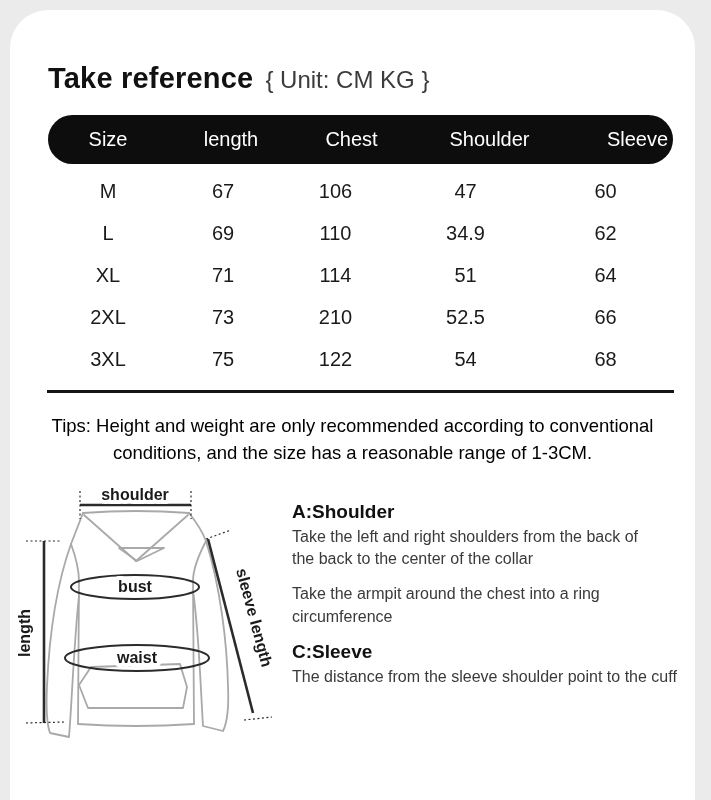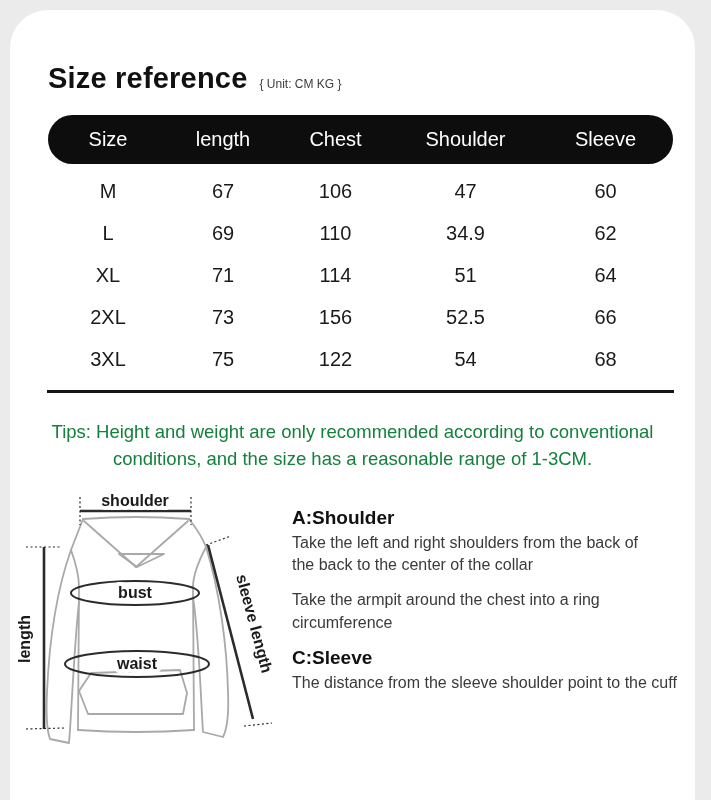--- a/index.html
+++ b/index.html
@@ -22,35 +22,36 @@
     align-items: baseline;
     margin: 52px 0 0 38px;
   }
   .title {
     font-size: 29px;
     font-weight: bold;
     color: #111111;
     letter-spacing: 0.2px;
   }
   .unit-note {
-    font-size: 12px;
+    font-size: 24px;
     color: #3c3c3c;
     margin-left: 12px;
   }
   
   .size-table { margin: 20px 0 0 38px; width: 625px; }
   .grid-5 {
     display: grid;
     grid-template-columns: 120px 110px 115px 145px 135px;
     align-items: center;
   }
   .table-head {
     background: #0d0d0d;
     border-radius: 25px;
     height: 49px;
+    gap: 8px;
   }
   .table-head .cell {
     color: #ffffff;
     font-size: 20px;
     text-align: center;
   }
   .table-row { height: 42px; }
   .table-row .cell {
     color: #1a1a1a;
     font-size: 20px;
@@ -58,26 +59,26 @@
   }
   .table-body { padding-top: 6px; }
   .divider {
     margin: 10px 0 0 37px;
     width: 627px;
     height: 3px;
     background: #151515;
   }
   
   .tips {
-    margin: 26px auto 0 auto;
+    margin: 20px auto 0 auto;
     width: 640px;
     text-align: center;
     font-size: 18.5px;
     line-height: 1.45;
-    color: #15803d;
+    color: #000000;
     white-space: pre-line;
   }
   
   .bottom {
     display: flex;
     margin: 14px 0 0 6px;
   }
   .diagram-wrap { width: 272px; flex: none; }
   .guide {
     flex: 1;
@@ -108,21 +109,21 @@
     stroke-width: 8px;
     stroke-linejoin: round;
   }
 </style>
 </head>
 <body>
 
 <div class="card">
 
   <div class="title-row">
-    <div class="title">Size reference</div>
+    <div class="title">Take reference</div>
     <div class="unit-note">{ Unit: CM KG }</div>
   </div>
 
   <div class="size-table">
     <div class="table-head grid-5">
       <div class="cell">Size</div>
       <div class="cell">length</div>
       <div class="cell">Chest</div>
       <div class="cell">Shoulder</div>
       <div class="cell">Sleeve</div>
@@ -145,21 +146,21 @@
       <div class="table-row grid-5">
         <div class="cell">XL</div>
         <div class="cell">71</div>
         <div class="cell">114</div>
         <div class="cell">51</div>
         <div class="cell">64</div>
       </div>
       <div class="table-row grid-5">
         <div class="cell">2XL</div>
         <div class="cell">73</div>
-        <div class="cell">156</div>
+        <div class="cell">210</div>
         <div class="cell">52.5</div>
         <div class="cell">66</div>
       </div>
       <div class="table-row grid-5">
         <div class="cell">3XL</div>
         <div class="cell">75</div>
         <div class="cell">122</div>
         <div class="cell">54</div>
         <div class="cell">68</div>
       </div>

